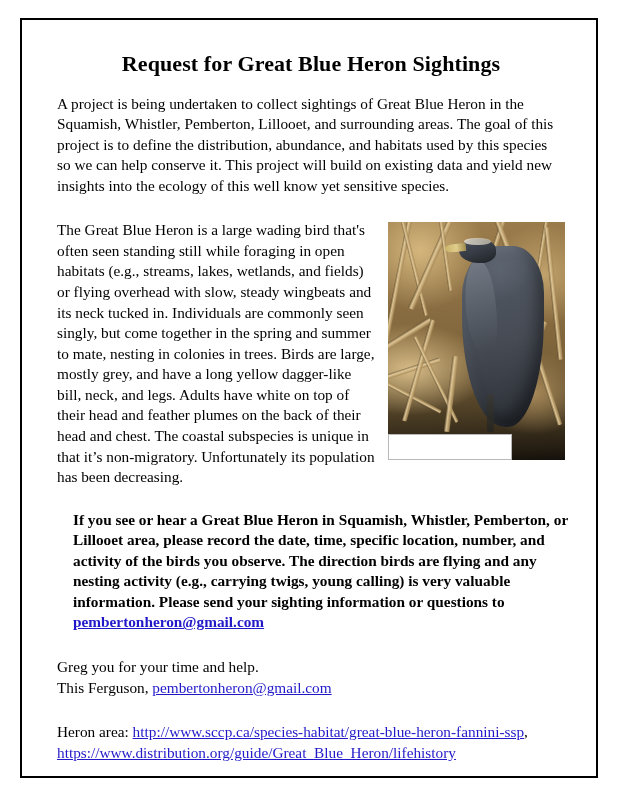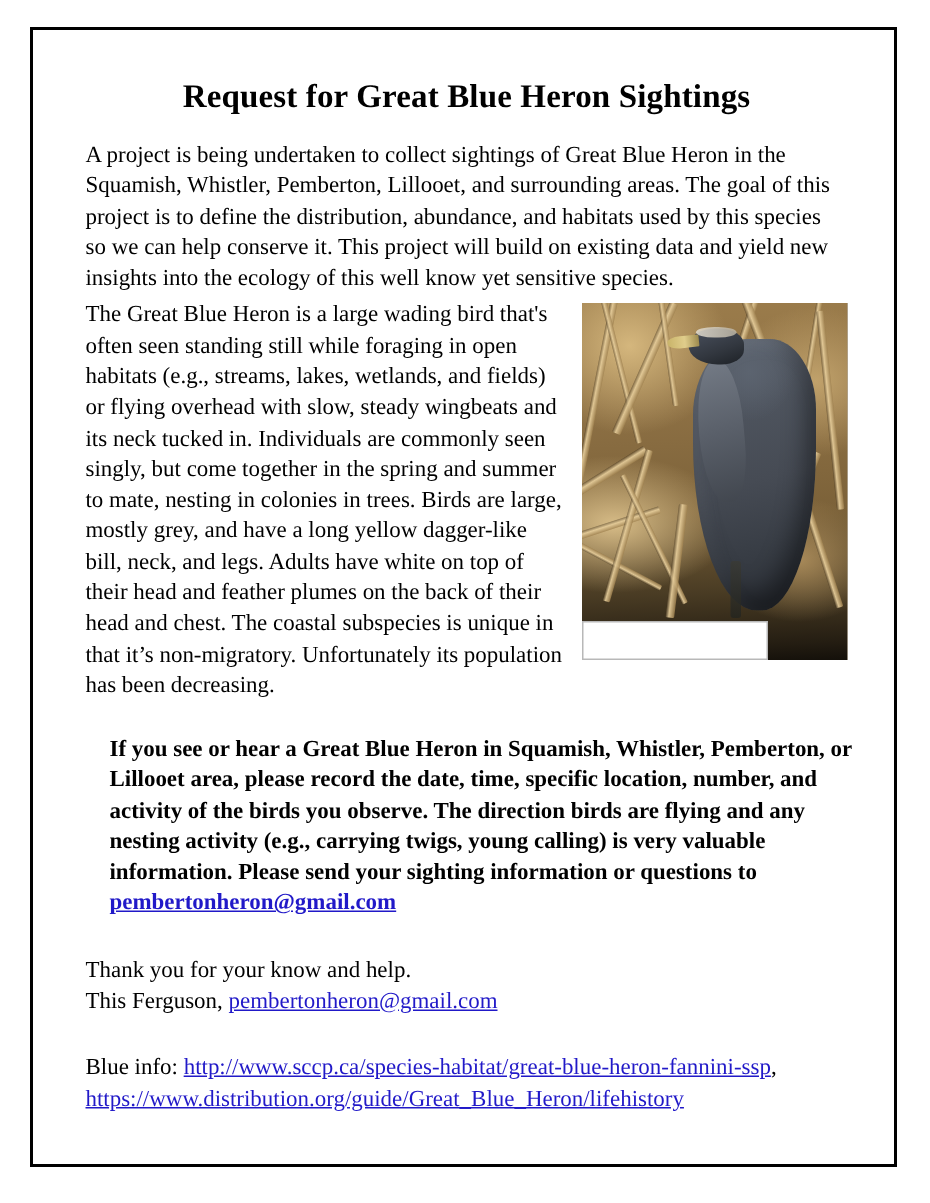--- a/index.html
+++ b/index.html
@@ -56,21 +56,21 @@
     font-size: 15.3px;
     line-height: 1.345;
     margin: 16px 0 0 0;
     text-align: left;
     width: 500px;
     font-family: Liberation Serif, serif;
   }
 
   
   .body-section {
-    margin-top: 4px;
+    margin-top: 24px;
     position: relative;
   }
 
   .photo-figure {
     float: right;
     width: 177px;
     height: 238px;
     margin: 2px 0 2px 12px;
     position: relative;
     overflow: hidden;
@@ -249,24 +249,24 @@
           </div>
           <div class="photo-caption-strip"></div>
         </figure>
 
         <p class="wrap-para">The Great Blue Heron is a large wading bird that's often seen standing still while foraging in open habitats (e.g., streams, lakes, wetlands, and fields) or flying overhead with slow, steady wingbeats and its neck tucked in. Individuals are commonly seen singly, but come together in the spring and summer to mate, nesting in colonies in trees. Birds are large, mostly grey, and have a long yellow dagger-like bill, neck, and legs. Adults have white on top of their head and feather plumes on the back of their head and chest. The coastal subspecies is unique in that it’s non-migratory. Unfortunately its population has been decreasing.</p>
       </div>
 
       <p class="cta-para"><span>If you see or hear a Great Blue Heron in Squamish, Whistler, Pemberton, or Lillooet area, please record the date, time, specific location, number, and activity of the birds you observe. The direction birds are flying and any nesting activity (e.g., carrying twigs, young calling) is very valuable information. Please send your sighting information or questions to </span><a class="doclink bold" href="#">pembertonheron@gmail.com</a></p>
 
       <div class="thanks-block">
-        <div>Thank you for your know and help.</div>
+        <div>Greg you for your time and help.</div>
         <div><span>This Ferguson, </span><a class="doclink" href="#">pembertonheron@gmail.com</a></div>
       </div>
 
       <div class="links-block">
-        <div><span>Blue info: </span><a class="doclink" href="#">http://www.sccp.ca/species-habitat/great-blue-heron-fannini-ssp</a><span class="plain-punct">,</span></div>
+        <div><span>Heron area: </span><a class="doclink" href="#">http://www.sccp.ca/species-habitat/great-blue-heron-fannini-ssp</a><span class="plain-punct">,</span></div>
         <div><a class="doclink" href="#">https://www.distribution.org/guide/Great_Blue_Heron/lifehistory</a></div>
       </div>
 
     </div>
   </div>
 </div>
 
 </body></html>

